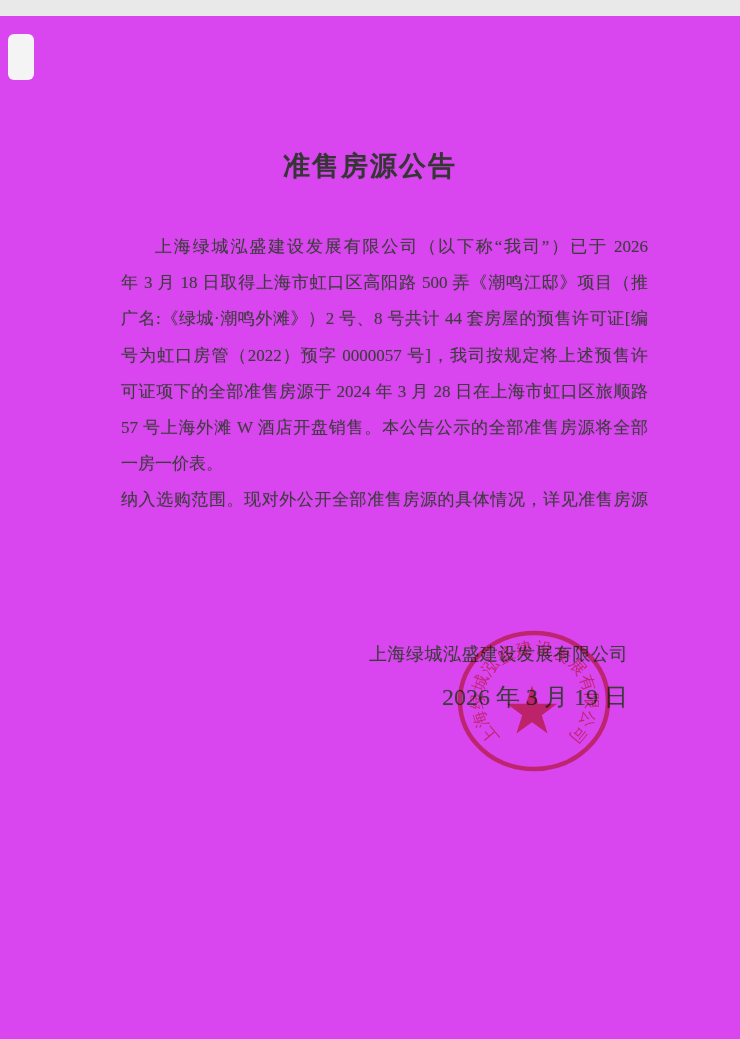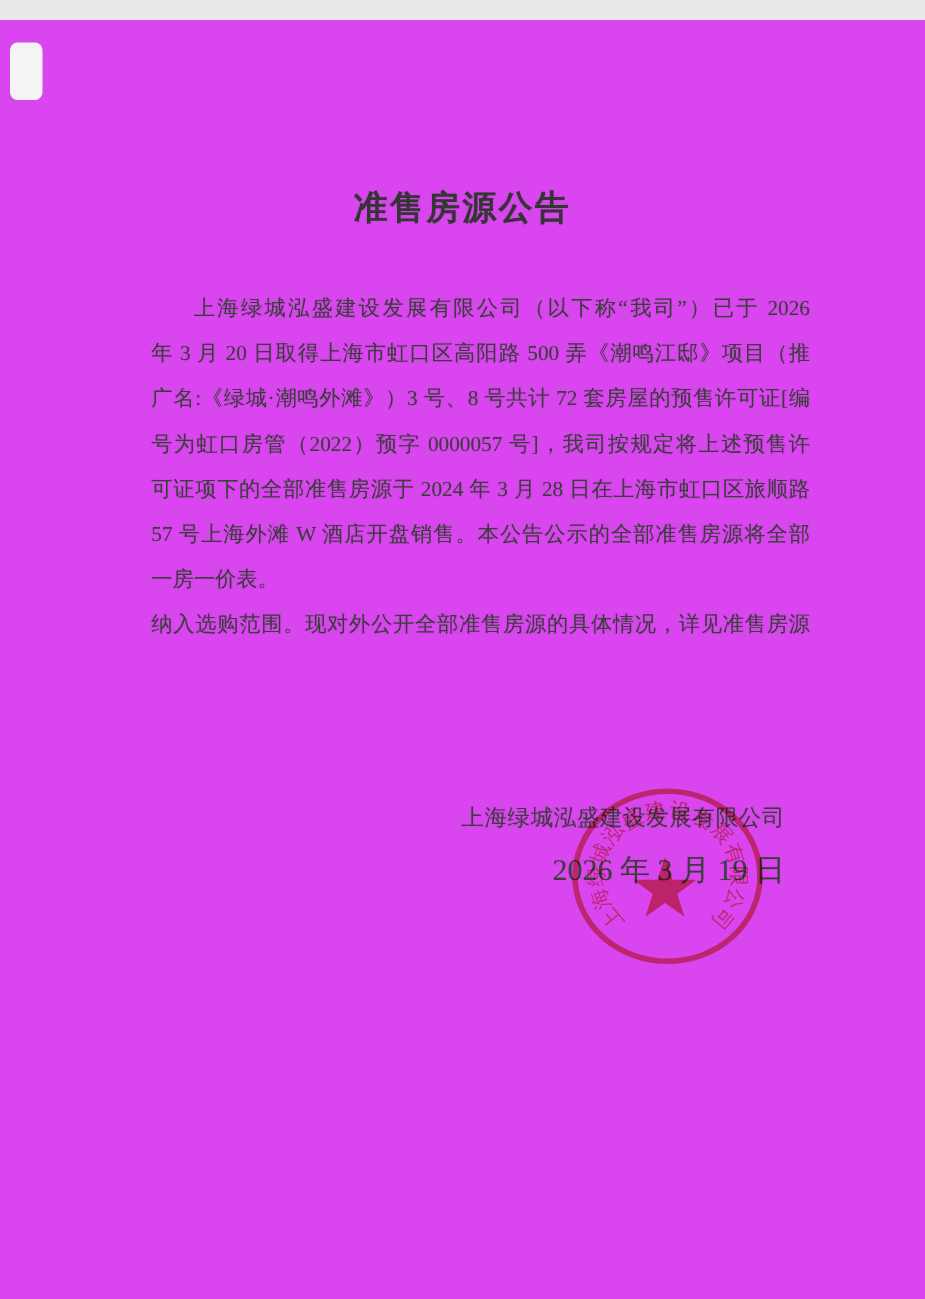--- a/index.html
+++ b/index.html
@@ -83,22 +83,22 @@
 <body>
 
 <div class="page">
 
   <div class="scan-smudge"></div>
 
   <h1 class="doc-title">准售房源公告</h1>
 
   <div class="doc-body">
       <div class="body-line first">上海绿城泓盛建设发展有限公司（以下称“我司”）已于 2026</div>
-      <div class="body-line">年 3 月 20 日取得上海市虹口区高阳路 500 弄《潮鸣江邸》项目（推</div>
-      <div class="body-line">广名:《绿城·潮鸣外滩》）3 号、8 号共计 72 套房屋的预售许可证[编</div>
+      <div class="body-line">年 3 月 18 日取得上海市虹口区高阳路 500 弄《潮鸣江邸》项目（推</div>
+      <div class="body-line">广名:《绿城·潮鸣外滩》）2 号、8 号共计 44 套房屋的预售许可证[编</div>
       <div class="body-line">号为虹口房管（2022）预字 0000057 号]，我司按规定将上述预售许</div>
       <div class="body-line">可证项下的全部准售房源于 2024 年 3 月 28 日在上海市虹口区旅顺路</div>
       <div class="body-line">57 号上海外滩 W 酒店开盘销售。本公告公示的全部准售房源将全部</div>
       <div class="body-line last">一房一价表。</div>
       <div class="body-line">纳入选购范围。现对外公开全部准售房源的具体情况，详见准售房源</div>
     </div>
 
   <div class="signature-block">
     <div class="signature-company">上海绿城泓盛建设发展有限公司</div>
     <div class="signature-date">2026 年 3 月 19 日</div>

